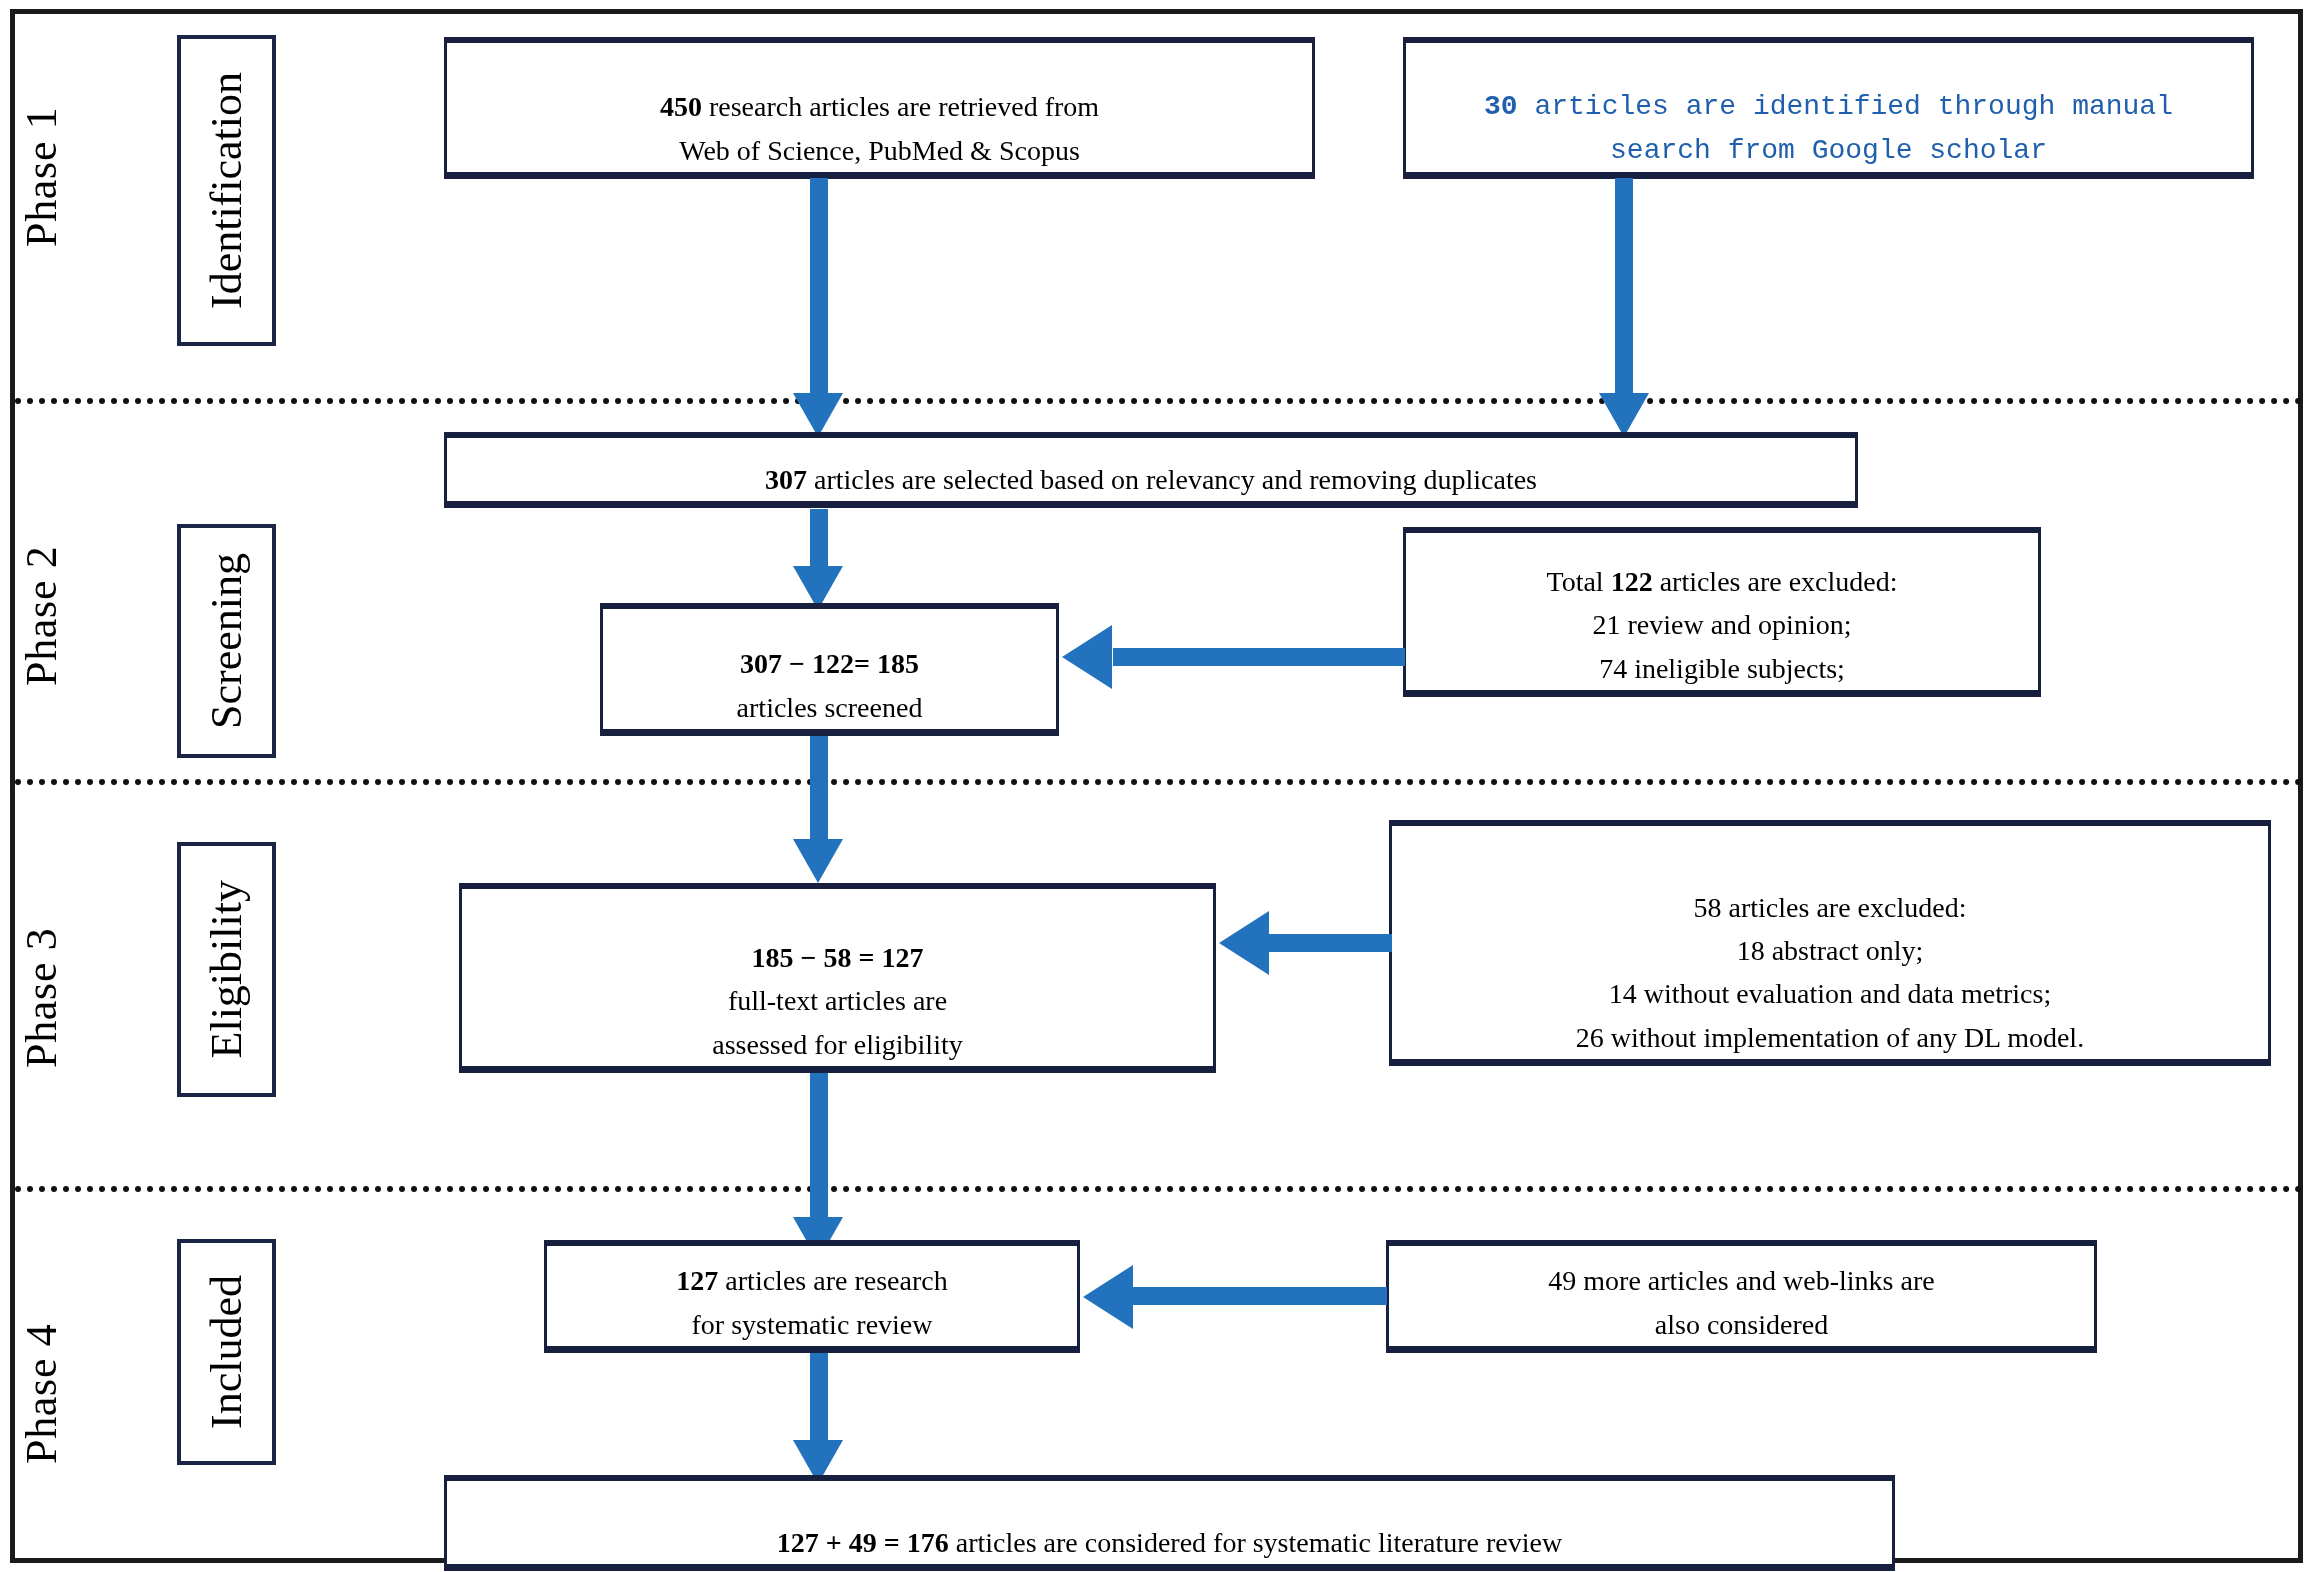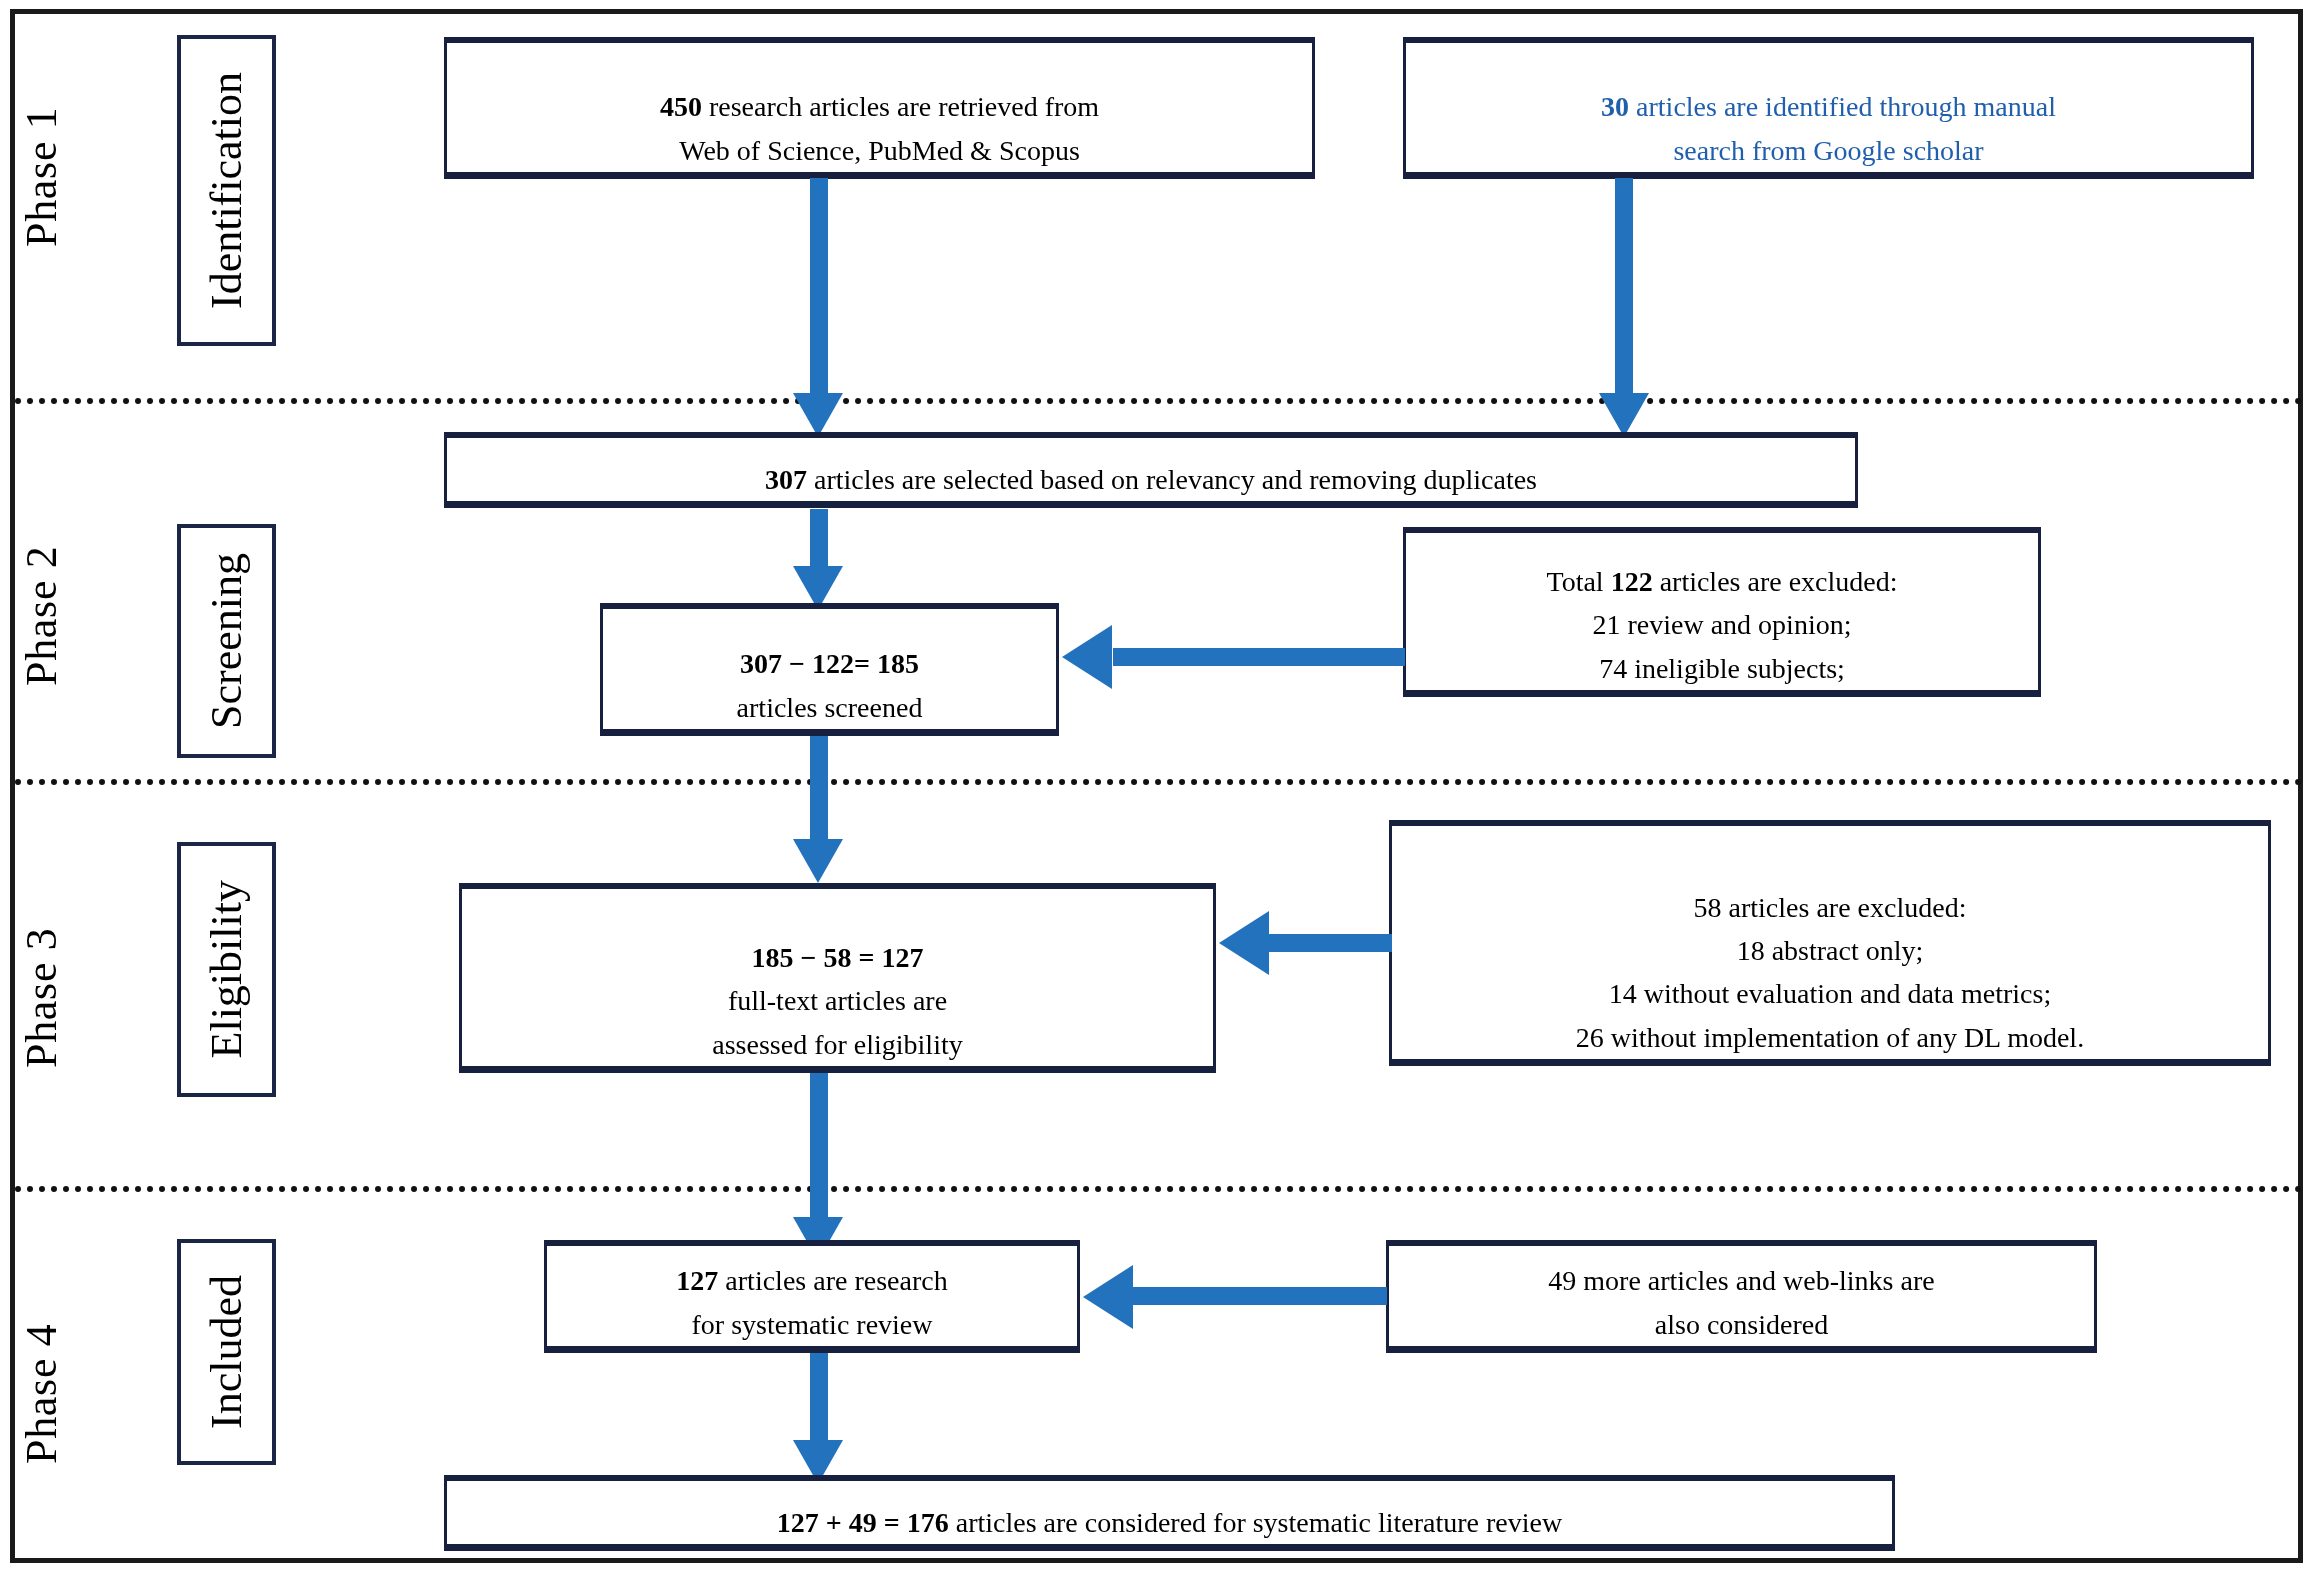--- a/index.html
+++ b/index.html
@@ -78,21 +78,21 @@
     justify-content: flex-end;
     text-align: center;
     color: #000000;
     font-size: 28px;
     line-height: 1.30;
     padding: 2.8px 7px;
     gap: 7px;
   }
   .node .ln { display: block; white-space: nowrap; }
   .node b { font-weight: bold; }
-  .node.blue { color: #1F5FAD; }
+  .node.blue { color: #1F5FAD; font-family: Liberation Mono, monospace; }
   .vshaft {
     position: absolute;
     background: #2272BD;
   }
   .vhead {
     position: absolute;
     width: 0; height: 0;
     border-left: 25.5px solid transparent;
     border-right: 25.5px solid transparent;
     border-top: 44px solid #2272BD;
@@ -208,18 +208,18 @@
     <span class="ln">49 more articles and web-links are</span>
     <span class="ln">also considered</span>
   </div>
 
   <div class="hshaft" style="left:1132px; top:1287px; width:255px; height:18.4px;"></div>
   <div class="hhead-left" style="left:1083px; top:1265px;"></div>
 
   <div class="vshaft" style="left:810px; top:1353px; width:18.4px; height:93px;"></div>
   <div class="vhead" style="left:793px; top:1440px;"></div>
 
-  <div class="node" style="left:444px; top:1475px; width:1451px; height:76px;">
+  <div class="node" style="left:444px; top:1475px; width:1451px; height:96px;">
     <span class="ln"><b>127 + 49 = 176</b><span> articles are considered for systematic literature review</span></span>
   </div>
 
 </div>
 
 
 </body></html>

